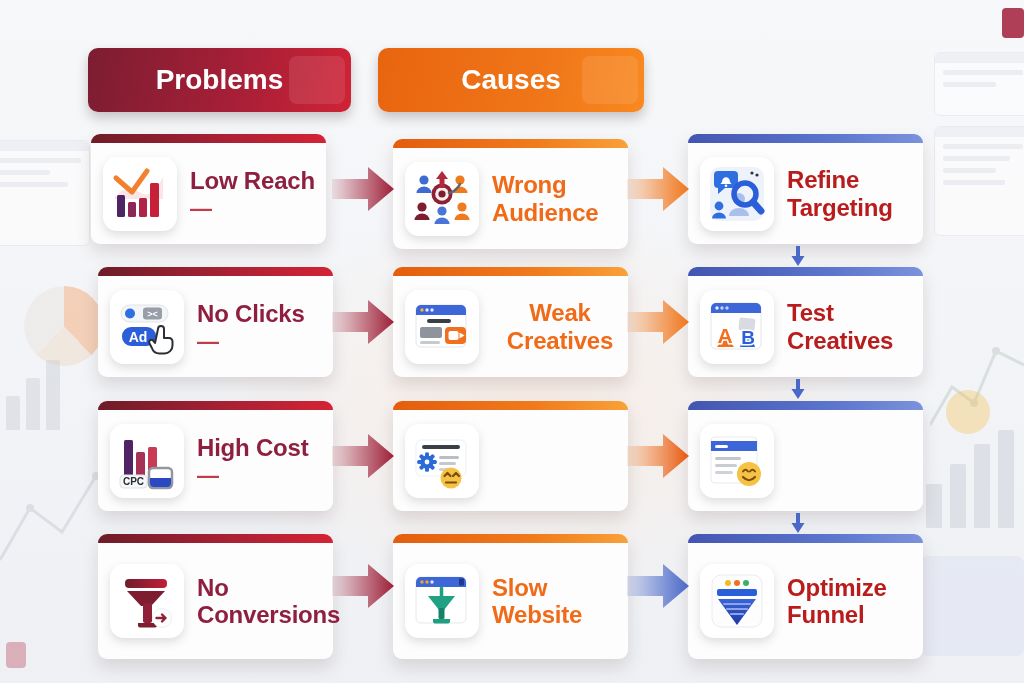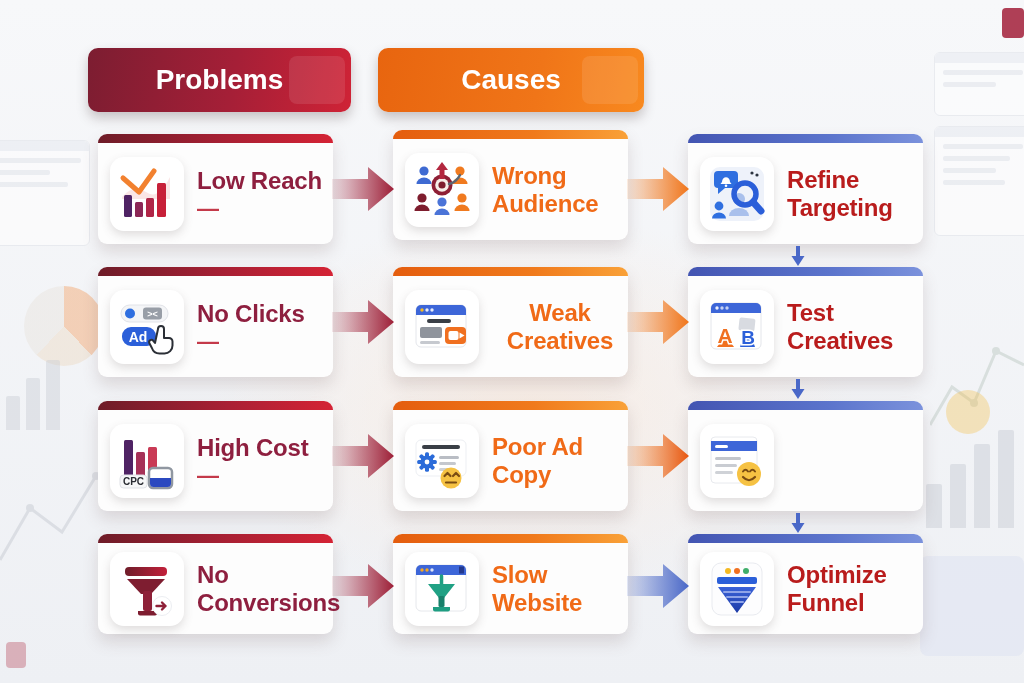--- a/index.html
+++ b/index.html
@@ -20,21 +20,21 @@
   .col-header::after{content:"";position:absolute;right:6px;top:8px;width:56px;height:48px;
     background:rgba(255,255,255,0.10);border-radius:8px;}
   .hdr-problems{left:88px;top:48px;width:263px;background:linear-gradient(100deg,#7c1d31 0%,#a51f37 55%,#cf2336 100%);}
   .hdr-causes{left:378px;top:48px;width:266px;background:linear-gradient(100deg,#e8650f 0%,#f07518 60%,#f8891f 100%);}
   .hdr-solutions{left:673px;top:48px;width:264px;background:linear-gradient(100deg,#4052ae 0%,#4a5fc1 60%,#5b72cc 100%);}
   
   .card{
     position:absolute;width:235px;height:110px;background:#fdfdfd;border-radius:9px;
     box-shadow:0 8px 16px rgba(110,85,85,0.18);
   }
-  .card.short{height:100px;}
+  .card.short{height:125px;}
   .topbar{position:absolute;left:0;top:0;width:100%;height:9px;border-radius:9px 9px 0 0;}
   .bar-problem{background:linear-gradient(90deg,#6e1c28,#a92034 55%,#d42335);}
   .bar-cause{background:linear-gradient(90deg,#e45d0e,#f07a1c 60%,#f9a138);}
   .bar-solution{background:linear-gradient(90deg,#4355b2,#5b74cc 60%,#7b92dc);}
   .card-body{position:absolute;left:0;top:9px;right:0;bottom:0;display:flex;align-items:center;padding-left:12px;}
   .tile{
     flex:0 0 74px;width:74px;height:74px;border-radius:14px;background:#fff;
     box-shadow:0 4px 10px rgba(90,80,80,0.18);
     display:flex;align-items:center;justify-content:center;
   }
@@ -107,41 +107,41 @@
   <div class="deco bg-chip" style="left:6px;top:642px;width:20px;height:26px;background:#b23a4e;opacity:0.35;"></div>
   <div class="deco" style="left:920px;top:556px;width:104px;height:100px;background:#dfe5f2;opacity:0.6;border-radius:8px;"></div>
 
   <div class="col-header hdr-problems">
     <span>Problems</span>
   </div>
   <div class="col-header hdr-causes">
     <span>Causes</span>
   </div>
 
-  <div class="card" style="left:98px;top:134px;">
+  <div class="card" style="left:91px;top:134px;">
     <div class="topbar bar-problem"></div>
     <div class="card-body">
       <div class="tile">
         <svg width="58" height="58" viewBox="0 0 58 58">
           <path d="M4,32 Q16,18 28,27 T52,12 V34 H4 Z" fill="#f4c8c8" opacity="0.45"></path>
           <rect x="6" y="30" width="8" height="22" rx="1.5" fill="#4f2364"></rect>
           <rect x="17" y="37" width="8" height="15" rx="1.5" fill="#8c2756"></rect>
           <rect x="28" y="33" width="8" height="19" rx="1.5" fill="#b02547"></rect>
           <rect x="39" y="18" width="9" height="34" rx="1.5" fill="#c72039"></rect>
           <polyline points="5,13 21,27 36,6" fill="none" stroke="#f2812f" stroke-width="5" stroke-linecap="round" stroke-linejoin="round"></polyline>
         </svg>
       </div>
       <div class="labelcol">
         <div class="label txt-problem">Low Reach</div>
         <div class="dash txt-problem">—</div>
       </div>
     </div>
   </div>
 
-  <div class="card" style="left:393px;top:130px;">
+  <div class="card" style="left:393px;top:139px;">
     <div class="topbar bar-cause"></div>
     <div class="card-body">
       <div class="tile">
         <svg width="58" height="58" viewBox="0 0 58 58">
           <g transform="translate(11,10)" fill="#3e6ad2">
               <circle r="4.6"></circle>
               <path d="M-7.5,13 a7.5,6.5 0 0 1 15,0 z"></path>
             </g>
           <g transform="translate(47,10)" fill="#f07a1f">
               <circle r="4.6"></circle>
@@ -307,23 +307,20 @@
               <circle r="2.4" fill="#fff"></circle>
           </g>
           <rect x="26" y="24" width="20" height="3" rx="1.5" fill="#b9bdc4"></rect>
           <rect x="26" y="30" width="17" height="3" rx="1.5" fill="#c5c8ce"></rect>
           <rect x="26" y="36" width="14" height="3" rx="1.5" fill="#cfd2d7"></rect>
           <circle cx="38" cy="46" r="10.5" fill="#f6c243"></circle>
           <path d="M31.5,44 l3,-3 3,3 M40,44 l3,-3 3,3" stroke="#7a4c12" stroke-width="2.2" fill="none" stroke-linecap="round" stroke-linejoin="round"></path>
           <line x1="33" y1="50.5" x2="43" y2="50.5" stroke="#7a4c12" stroke-width="2.2" stroke-linecap="round"></line>
         </svg>
       </div>
-      <div class="labelcol">
-        <div class="label txt-cause">Poor Ad Copy</div>
-      </div>
     </div>
   </div>
 
   <div class="card" style="left:688px;top:401px;">
     <div class="topbar bar-solution"></div>
     <div class="card-body">
       <div class="tile">
         <svg width="58" height="58" viewBox="0 0 58 58">
           <rect x="3" y="5" width="46" height="46" rx="4" fill="#fff" stroke="#e8eaee"></rect>
           <rect x="3" y="9" width="46" height="10" fill="#3d66d8"></rect>

